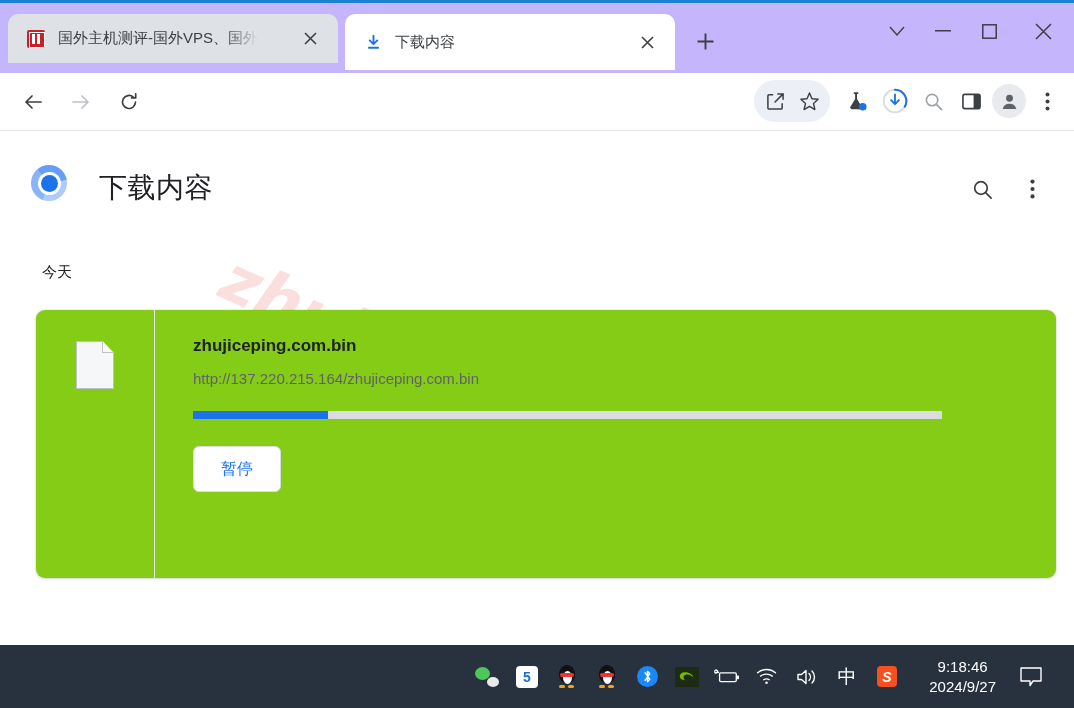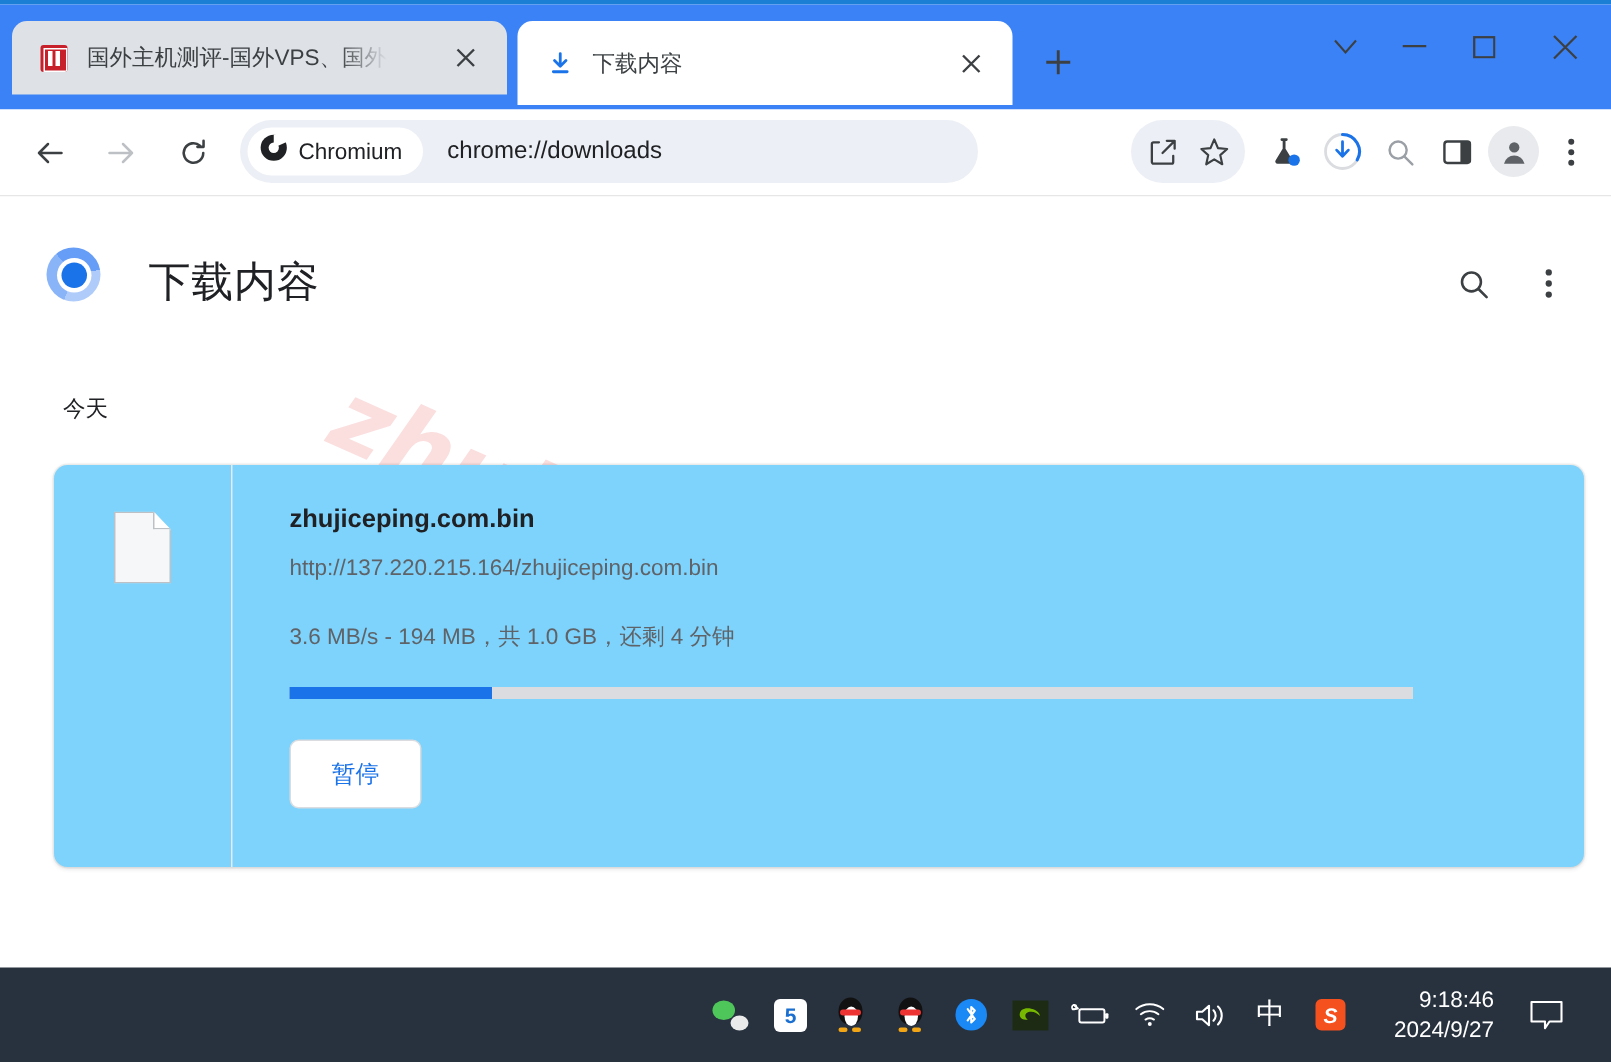--- a/index.html
+++ b/index.html
@@ -10,21 +10,21 @@
   }
 
   #app { position: relative; width: 1074px; height: 708px; }
 
   
   .accent-line { position:absolute; top:0; left:0; width:1074px; height:3px; background:#1b7fd4; }
 
   
   .tabstrip {
     position:absolute; top:3px; left:0; width:1074px; height:70px;
-    background:#3b82f6;
+    background:#c4b5fd;
   }
   .tab {
     position:absolute; top:11px; height:49px;
     display:flex; align-items:center; border-radius:10px 10px 0 0;
   }
   .tab.inactive { left:8px; width:330px; background:#dee1e6; }
   .tab.active {
     left:345px; width:330px; background:#fff; height:56px; top:11px;
     border-radius:10px 10px 0 0;
   }
@@ -113,21 +113,21 @@
     pointer-events:none; z-index:5;
     font-family:"DejaVu Sans", sans-serif;
     font-weight:bold; font-style:italic; font-size:64px;
     color:#fbdede; white-space:nowrap;
     transform:rotate(24deg); transform-origin:left top;
   }
 
   
   .card {
     position:absolute; left:36px; top:179px; width:1020px; height:268px;
-    background:#7dd3fc; border-radius:9px;
+    background:#84cc16; border-radius:9px;
     box-shadow:0 1px 3px rgba(60,64,67,.16), 0 0 0 1px rgba(60,64,67,.07);
     display:flex; z-index:6;
   }
   .card-icon-col {
     width:119px; flex:none; border-right:1px solid #e8eaed;
     display:flex; align-items:flex-start; justify-content:center; padding-top:31px;
   }
   .file-icon { width:38px; height:48px; position:relative; }
   .file-icon .sheet {
     position:absolute; inset:0; background:#f6f7f8; border:1px solid #bdc1c6;
@@ -156,21 +156,21 @@
 
   
   .taskbar {
     position:absolute; left:0; top:645px; width:1074px; height:63px;
     background:#28323f; display:flex; align-items:center;
   }
   .tray { position:absolute; left:474px; display:flex; align-items:center; gap:14px; }
   .tray-ico { width:26px; height:26px; display:flex; align-items:center; justify-content:center; }
   .ime-char { color:#fff; font-size:19px; line-height:1; }
   .clock {
-    position:absolute; right:78px; text-align:right; color:#fff; line-height:1.3;
+    position:absolute; right:78px; text-align:center; color:#fff; line-height:1.3;
   }
   .clock-time { font-size:15px; }
   .clock-date { font-size:15px; }
   .notif { position:absolute; right:28px; width:30px; height:30px;
            display:flex; align-items:center; justify-content:center; }
 
   
   .wechat { width:24px; height:20px; position:relative; }
   .wechat .b1{ position:absolute; left:0; top:0; width:15px; height:13px; border-radius:50%; background:#4ec65a; }
   .wechat .b2{ position:absolute; right:0; bottom:0; width:12px; height:10px; border-radius:50%; background:#eaeaea; }
@@ -269,34 +269,20 @@
         </svg>
     </div>
     <div class="tb-btn" style="margin-left:14px">
       <svg width="20" height="20" viewBox="0 0 20 20">
         <path d="M16.5 10 A6.5 6.5 0 1 1 14.3 5.1" stroke="#3c4043" stroke-width="1.7" fill="none" stroke-linecap="round"></path>
         <path d="M16.7 1.8 L16.7 5.9 L12.6 5.9" stroke="#3c4043" stroke-width="1.7" fill="none" stroke-linecap="round" stroke-linejoin="round"></path>
       </svg>
     </div>
   </div>
 
-  <div class="omnibox">
-    <div class="chip">
-      <span>
-        <svg width="19" height="19" viewBox="0 0 20 20">
-          <circle cx="10" cy="10" r="9.2" fill="#202124"></circle>
-          <circle cx="10" cy="10" r="3.6" fill="#fff"></circle>
-          <path d="M10 10 L19 6 A9.2 9.2 0 0 0 10 0.8 Z" fill="#fff"></path>
-          <path d="M10 10 L3 17 A9.2 9.2 0 0 0 14 18.3 Z" fill="#fff" opacity="0"></path>
-        </svg>
-      </span>
-      <span class="chip-label">Chromium</span>
-    </div>
-    <span class="omni-url">chrome://downloads</span>
-  </div>
 
   <div class="tb-right">
     <div class="share-bm-group">
       <div class="tb-btn">
         <svg width="19" height="19" viewBox="0 0 20 20">
           <path d="M7 3 H3.2 A1.2 1.2 0 0 0 2 4.2 V16.8 A1.2 1.2 0 0 0 3.2 18 H15.8 A1.2 1.2 0 0 0 17 16.8 V12.5" stroke="#3c4043" stroke-width="1.6" fill="none" stroke-linecap="round"></path>
           <path d="M9.5 10.5 L18 2 M12.5 2 H18 V7.5" stroke="#3c4043" stroke-width="1.6" fill="none" stroke-linecap="round" stroke-linejoin="round"></path>
         </svg>
       </div>
       <div class="tb-btn">
@@ -375,21 +361,20 @@
     <div class="card">
       <div class="card-icon-col">
         <div class="file-icon">
           <span class="sheet"></span>
             <span class="fold"></span>
         </div>
       </div>
       <div class="card-body">
         <div class="file-name">zhujiceping.com.bin</div>
         <div class="file-url">http://137.220.215.164/zhujiceping.com.bin</div>
-        <div class="file-status">3.6 MB/s - 194 MB，共 1.0 GB，还剩 4 分钟</div>
         <div class="progress-track">
           <div class="progress-fill" id="progress-fill" style="width: 18%;"></div>
         </div>
         <div class="btn-row">
           <div class="btn">暂停</div>
         </div>
       </div>
     </div>
   </div>
 

